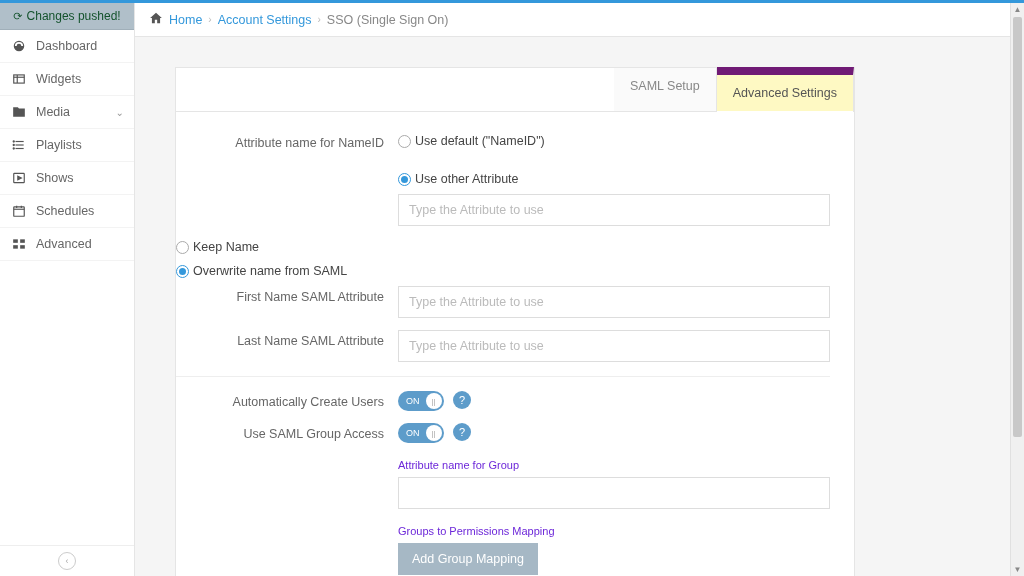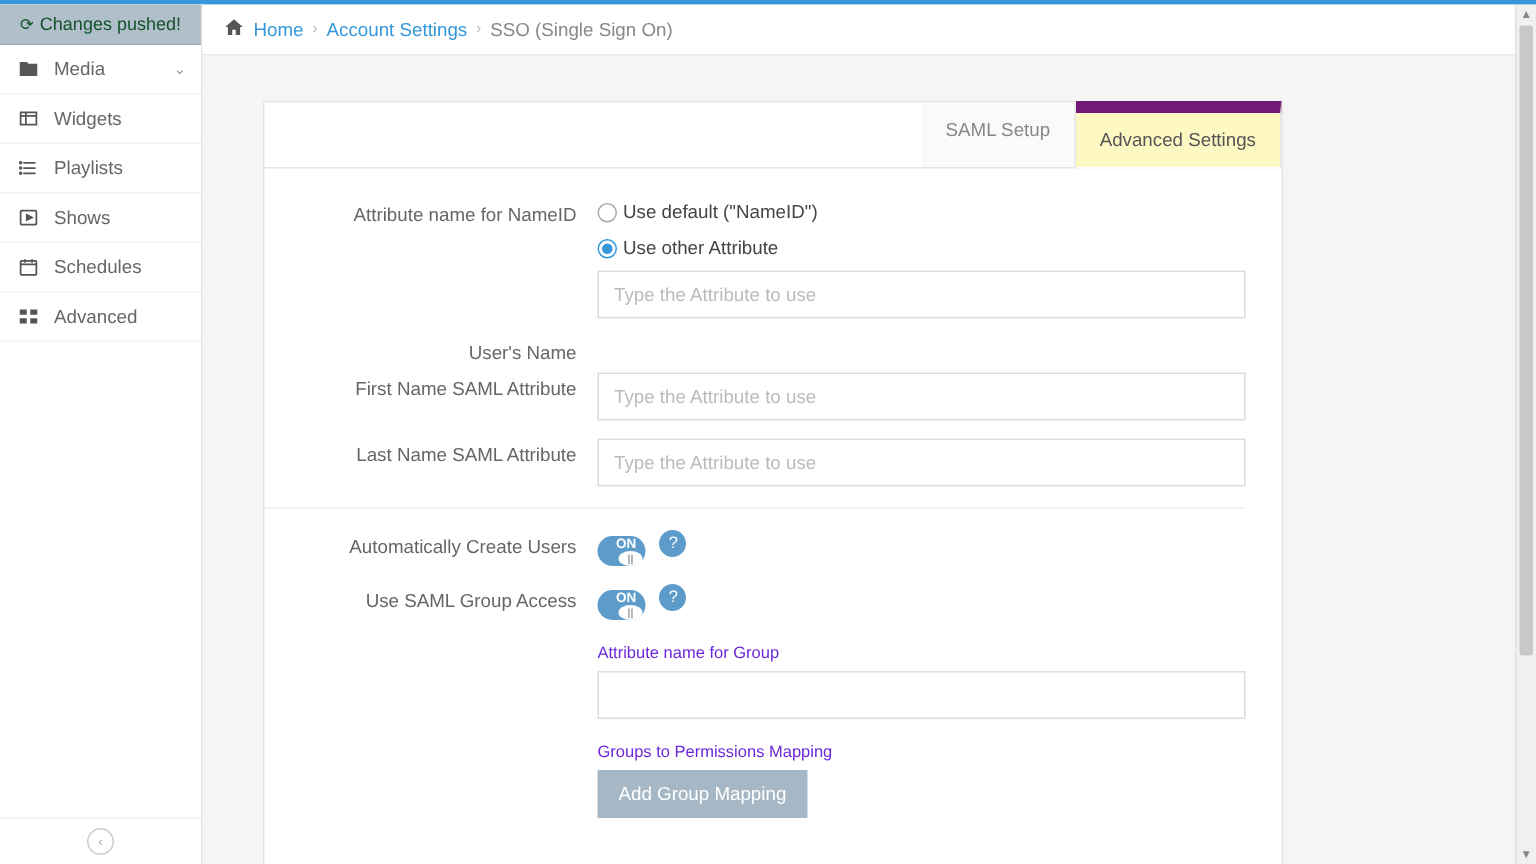--- a/index.html
+++ b/index.html
@@ -200,23 +200,22 @@
   }
   .toggle {
     display: inline-flex;
     align-items: center;
     background: #5d9cca;
     border-radius: 11px;
     height: 20px;
     padding: 0 2px 0 8px;
     color: #fff;
     font-size: 9px;
-    font-weight: bold;
+    font-weight: normal;
     cursor: pointer;
-    flex-direction: column;
   }
   .toggle .knob {
     width: 16px; height: 16px;
     background: #fff;
     border-radius: 50%;
     margin-left: 6px;
     display: inline-flex;
     align-items: center;
     justify-content: center;
     font-size: 7px;
@@ -284,35 +283,43 @@
 <div class="layout">
 
   <aside class="sidebar">
     <div class="status-bar">
       <span class="refresh-icon">⟳</span><span>Changes pushed!</span>
     </div>
     <nav class="nav">
       <div class="nav-item">
         <span class="icon">
           <svg width="14" height="14" viewBox="0 0 24 24" fill="currentColor">
-              <path d="M10 4H2v16h20V6H12l-2-2z"></path>
-            </svg>
-        </span>
-        <span>Media</span>
-        <span class="chev">⌄</span>
+              <path d="M12 3a9 9 0 00-9 9 9 9 0 0018 0 9 9 0 00-9-9zm0 2a7 7 0 017 7h-3a4 4 0 10-8 0H5a7 7 0 017-7z"></path>
+            </svg>
+        </span>
+        <span>Dashboard</span>
       </div>
       <div class="nav-item">
         <span class="icon">
           <svg width="14" height="14" viewBox="0 0 24 24" fill="none" stroke="currentColor" stroke-width="2">
               <rect x="3" y="5" width="18" height="14"></rect>
               <line x1="3" y1="9" x2="21" y2="9"></line>
               <line x1="9" y1="5" x2="9" y2="19"></line>
             </svg>
         </span>
         <span>Widgets</span>
+      </div>
+      <div class="nav-item">
+        <span class="icon">
+          <svg width="14" height="14" viewBox="0 0 24 24" fill="currentColor">
+              <path d="M10 4H2v16h20V6H12l-2-2z"></path>
+            </svg>
+        </span>
+        <span>Media</span>
+        <span class="chev">⌄</span>
       </div>
       <div class="nav-item">
         <span class="icon">
           <svg width="14" height="14" viewBox="0 0 24 24" fill="none" stroke="currentColor" stroke-width="2">
               <line x1="6" y1="6" x2="20" y2="6"></line>
               <line x1="6" y1="12" x2="20" y2="12"></line>
               <line x1="6" y1="18" x2="20" y2="18"></line>
               <circle cx="3" cy="6" r="1" fill="currentColor"></circle>
               <circle cx="3" cy="12" r="1" fill="currentColor"></circle>
               <circle cx="3" cy="18" r="1" fill="currentColor"></circle>
@@ -379,36 +386,43 @@
         </div>
         <div class="form">
 
           <div class="row row-tight">
             <div class="lbl">Attribute name for NameID</div>
             <div class="ctrl">
               <div class="radio-line">
                 <span class="radio"></span>
                 <span>Use default ("NameID")</span>
               </div>
-              <div class="radio-line" style="margin-top:6px;">
+              <div class="radio-line" style="margin-top:20px;">
                 <span class="radio checked"></span>
                 <span>Use other Attribute</span>
               </div>
             </div>
           </div>
           <div class="row">
             <div class="lbl"></div>
             <div class="ctrl">
               <input class="text-input" type="text" placeholder="Type the Attribute to use" style="">
             </div>
           </div>
 
           <div class="row row-tight">
-            <div class="lbl">User's Name</div>
-            <div class="ctrl">
+            <div class="ctrl">
+              <div class="radio-line">
+                <span class="radio"></span>
+                <span>Keep Name</span>
+              </div>
+              <div class="radio-line" style="margin-top:6px;">
+                <span class="radio checked"></span>
+                <span>Overwrite name from SAML</span>
+              </div>
             </div>
           </div>
 
           <div class="row">
             <div class="lbl">First Name SAML Attribute</div>
             <div class="ctrl">
               <input class="text-input" type="text" placeholder="Type the Attribute to use" style="">
             </div>
           </div>
 

